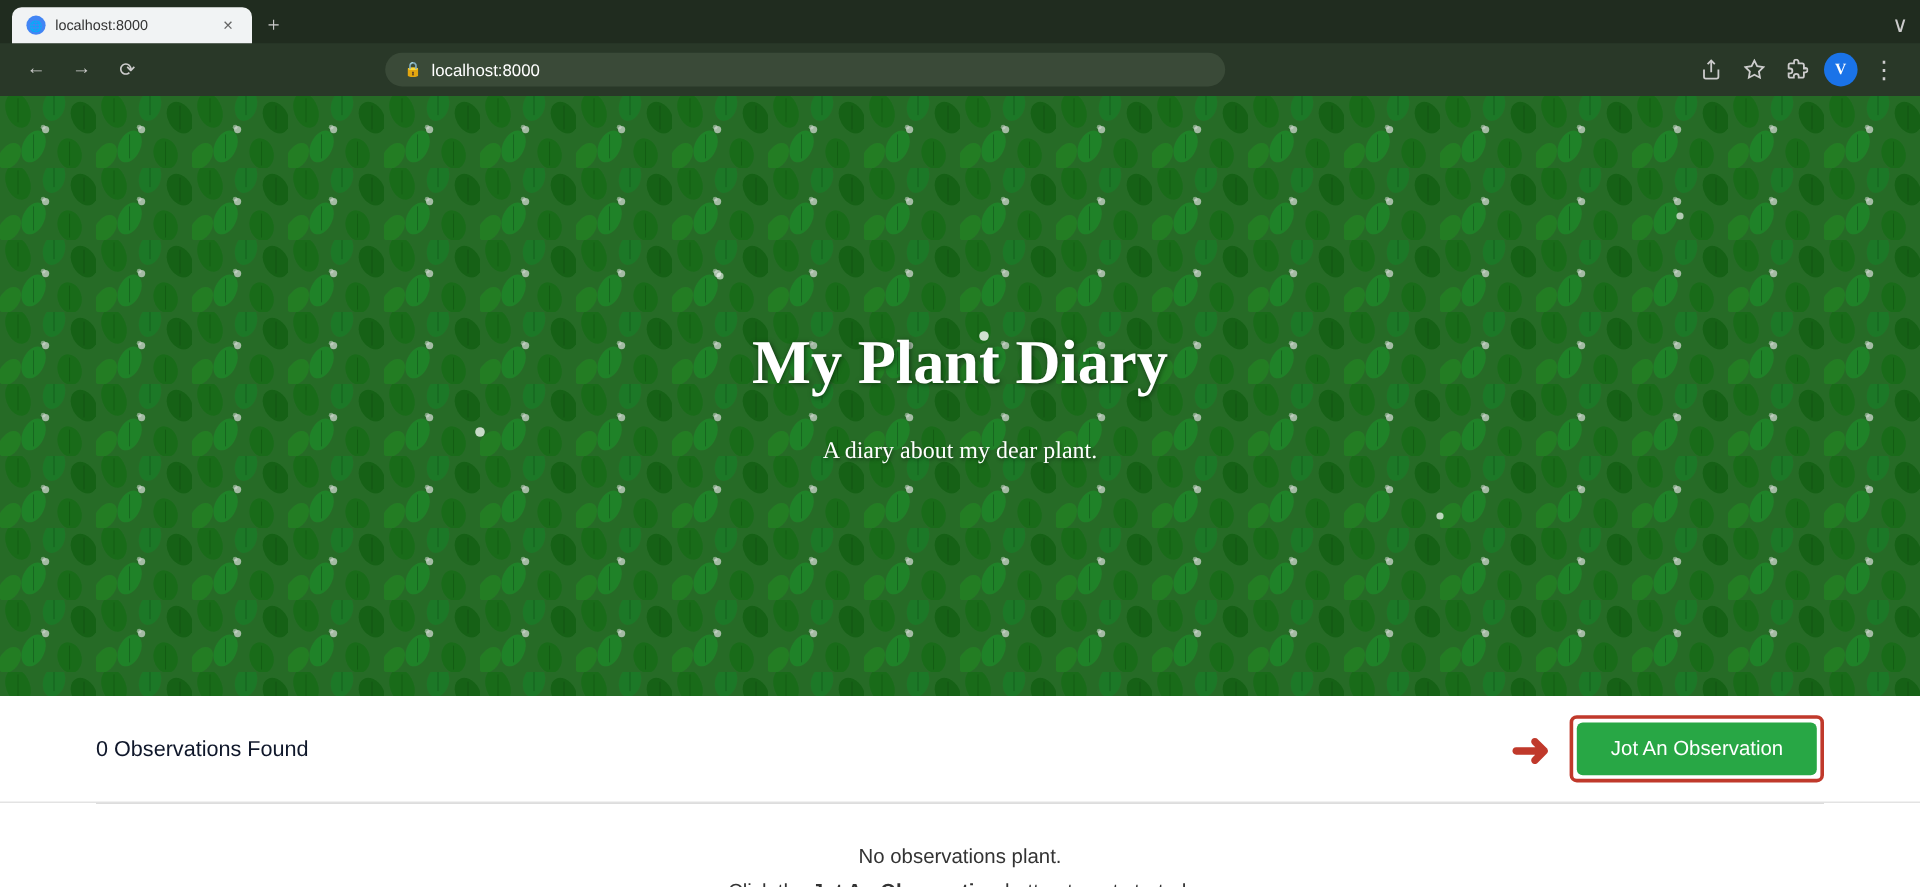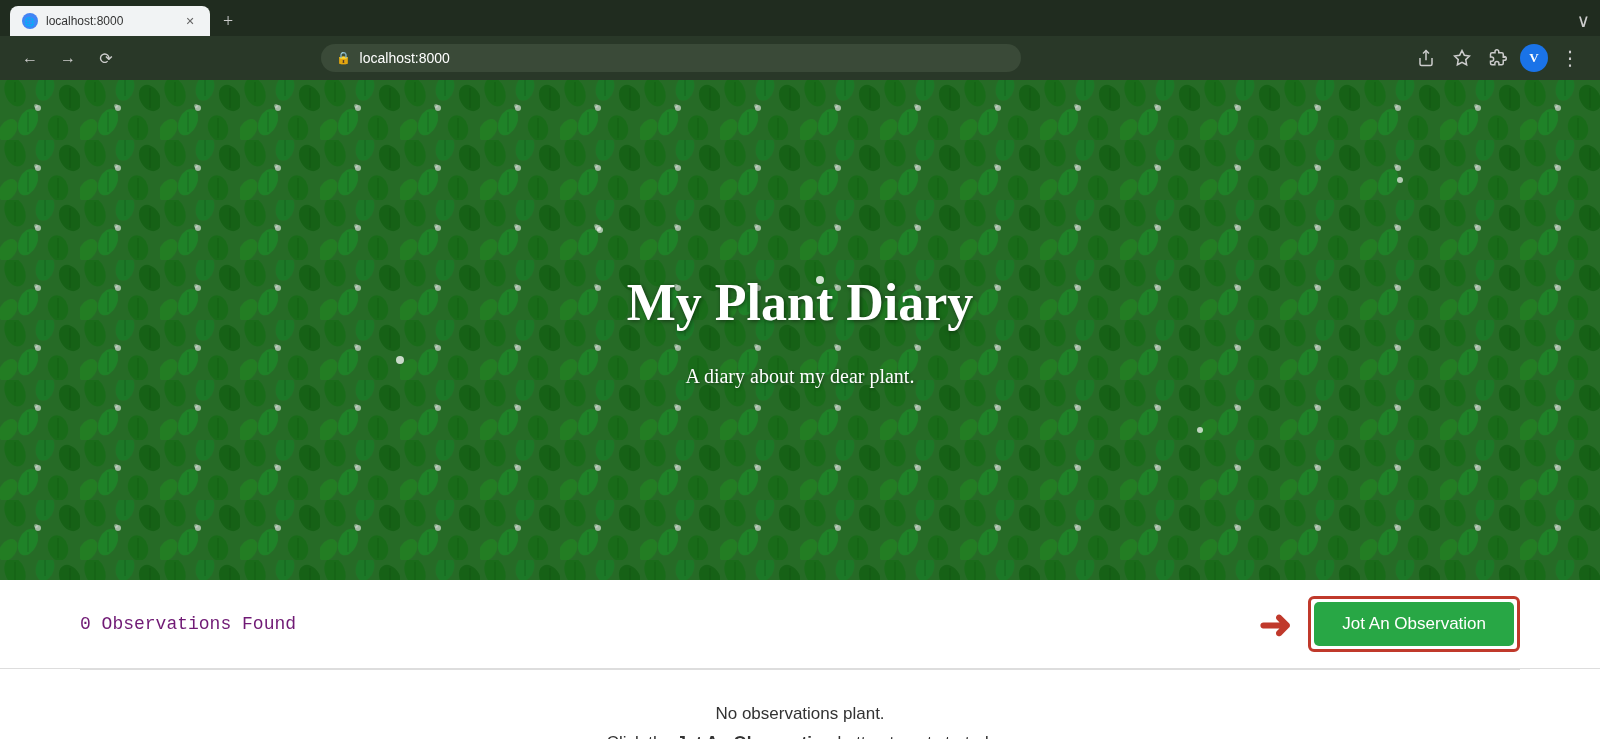--- a/index.html
+++ b/index.html
@@ -139,22 +139,22 @@
       background: #fff;
       display: flex;
       align-items: center;
       justify-content: space-between;
       padding: 16px 80px;
       border-bottom: 1px solid #ddd;
       min-height: 70px;
     }
     .observations-count {
       font-size: 18px;
-      color: #701a75;
-      font-family: Liberation Mono, monospace;
+      color: #0f172a;
+      font-family: Liberation Sans, sans-serif;
     }
     .jot-btn-wrapper {
       position: relative;
       display: flex;
       align-items: center;
       gap: 16px;
     }
     .arrow-indicator {
       color: #c0392b;
       font-size: 40px;

